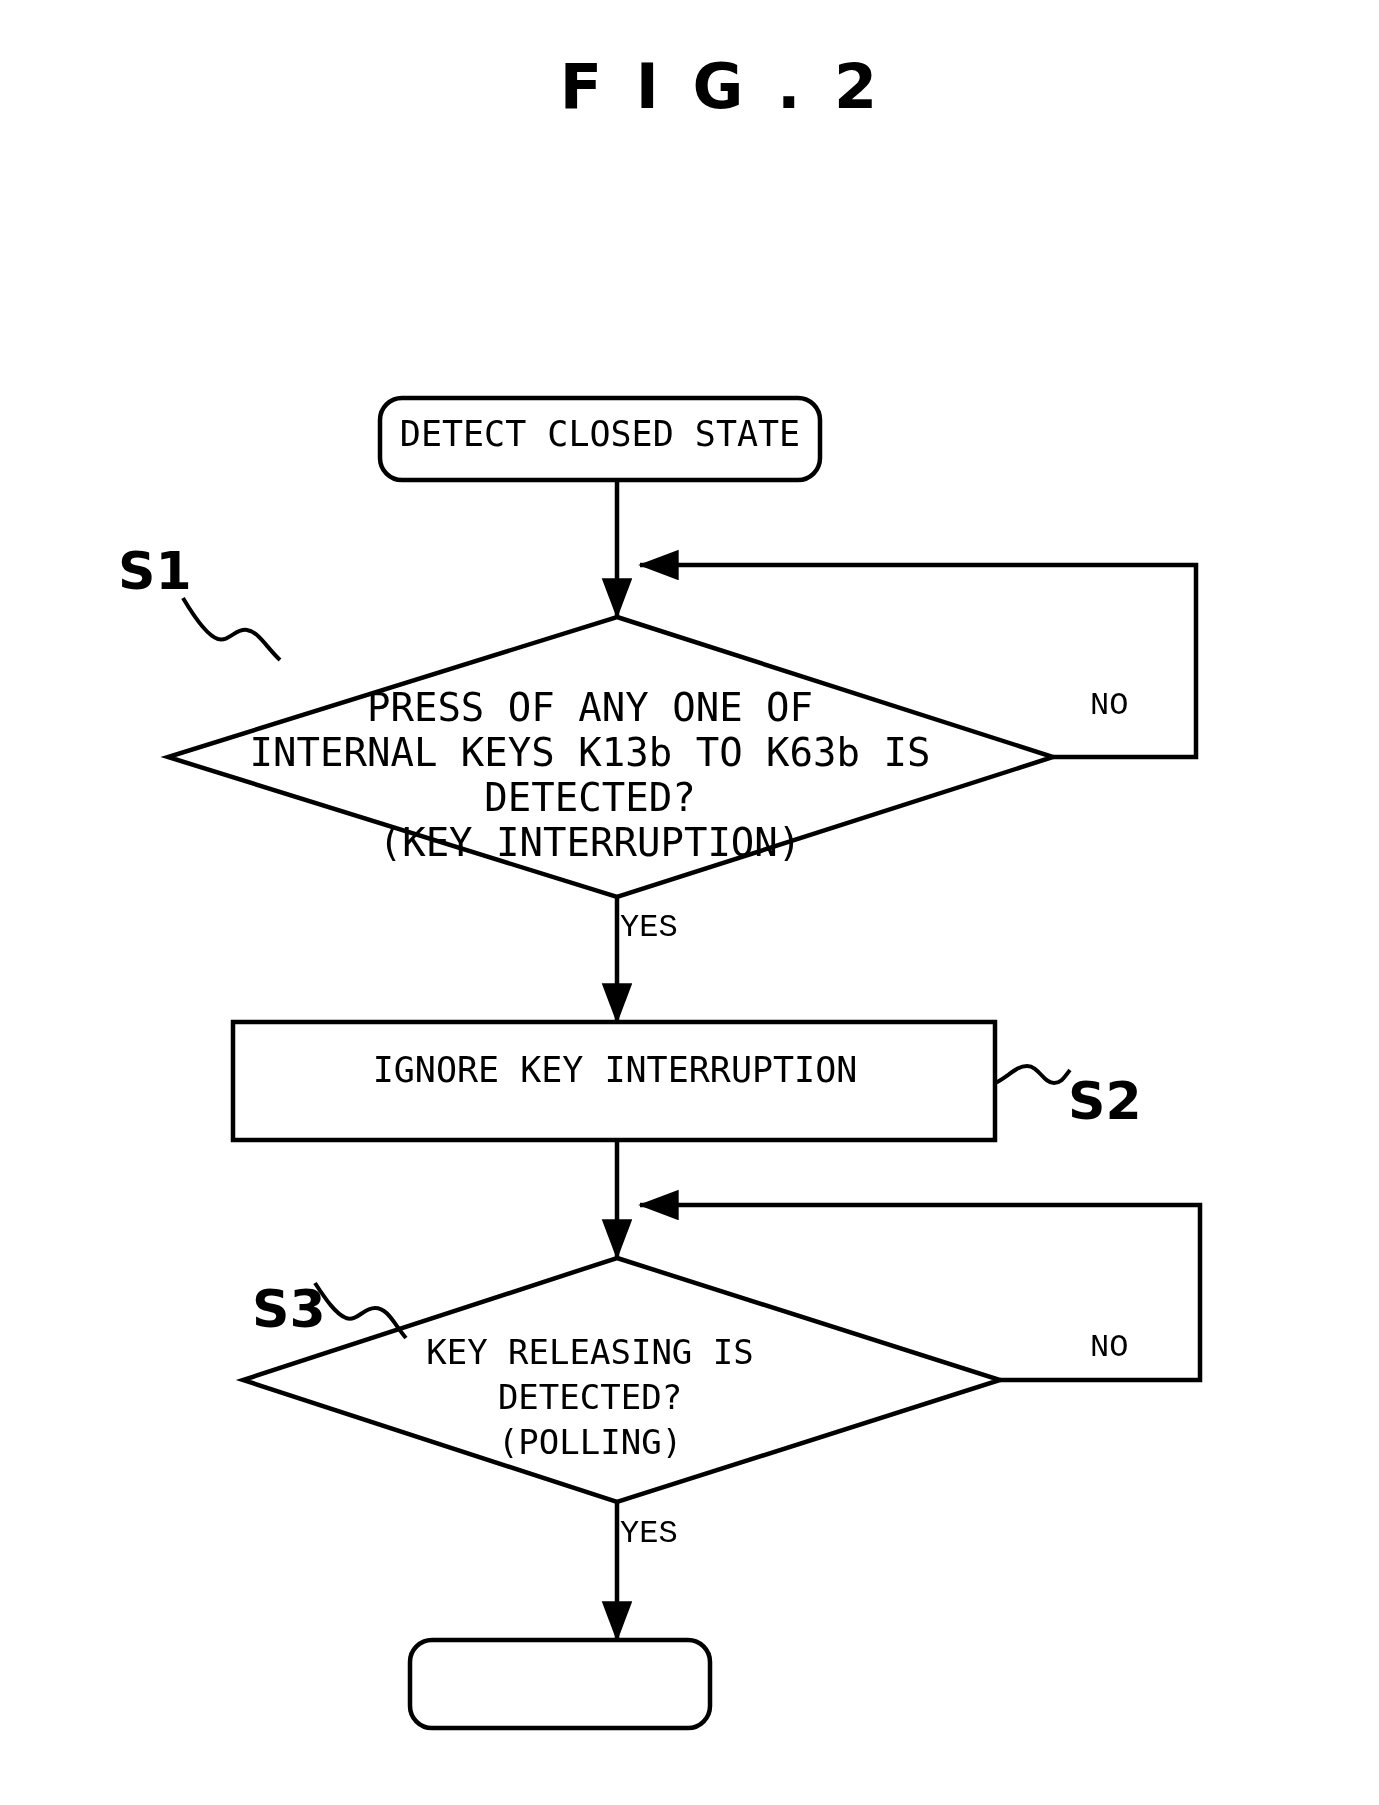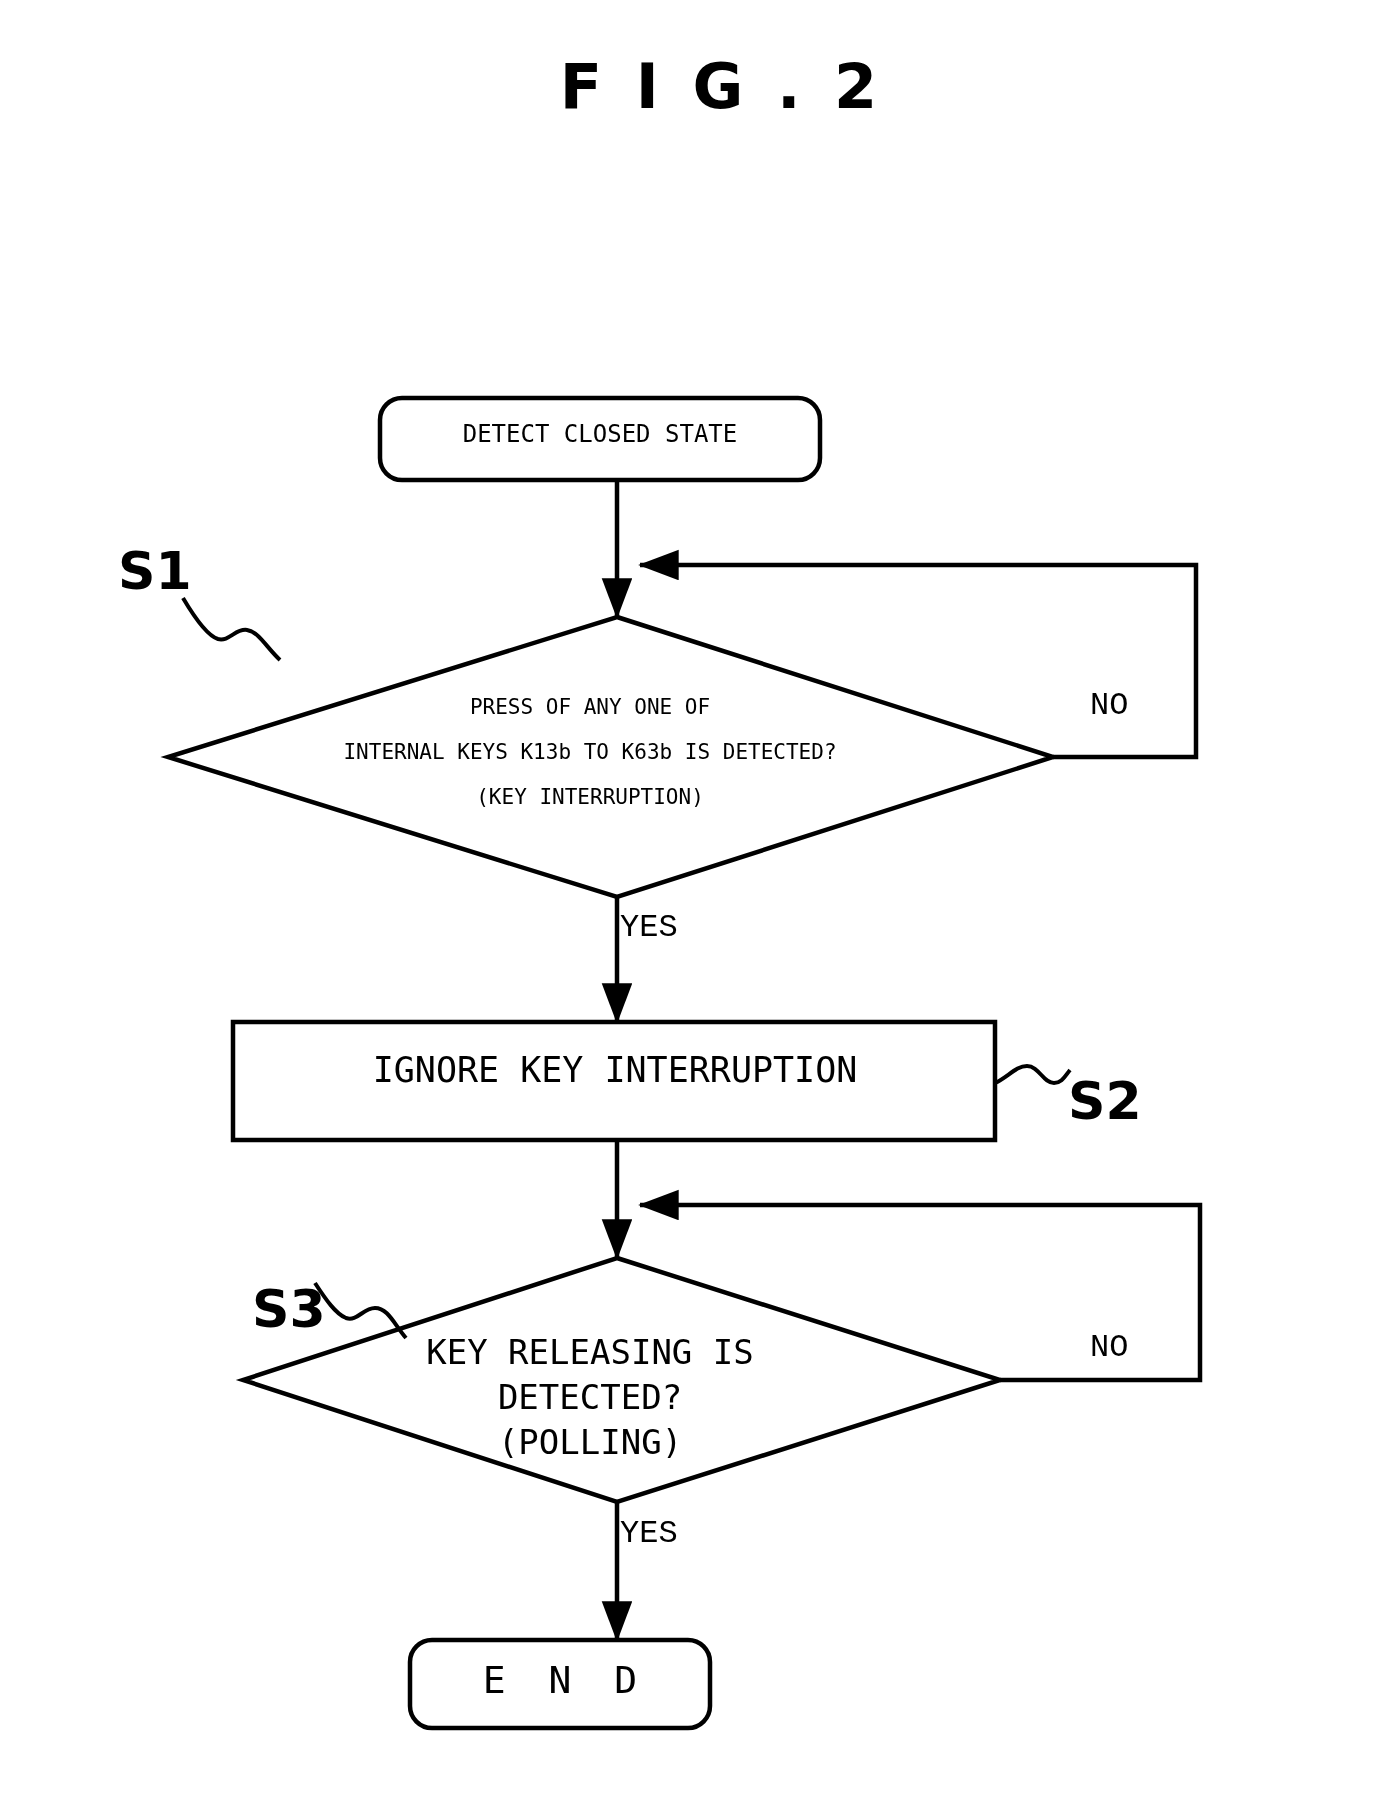--- a/index.html
+++ b/index.html
@@ -76,27 +76,27 @@
     font-family: "DejaVu Sans Mono", "Liberation Mono", monospace;
     font-size: 34px;
     line-height: 44px;
     letter-spacing: 0px;
   }
 
   #node-text-start {
     left: 380px;
     top: 412px;
     width: 440px;
-    font-size: 24px;
+    font-size: 35px;
   }
   #node-text-decision1 {
     left: 165px;
     top: 685px;
     width: 850px;
-    font-size: 21px;
+    font-size: 39px;
     line-height: 45px;
   }
   #node-text-process {
     left: 240px;
     top: 1048px;
     width: 750px;
     font-size: 35px;
   }
   #node-text-decision2 {
     left: 300px;
@@ -165,21 +165,20 @@
   <div class="node-text" id="node-text-decision1">PRESS OF ANY ONE OF
 INTERNAL KEYS K13b TO K63b IS DETECTED?
 (KEY INTERRUPTION)</div>
 
   <div class="node-text" id="node-text-process">IGNORE KEY INTERRUPTION</div>
 
   <div class="node-text" id="node-text-decision2">KEY RELEASING IS
 DETECTED?
 (POLLING)</div>
 
-  <div class="node-text" id="node-text-end">E N D</div>
 
   <div class="lbl step-ref" id="step-ref-s1">S1</div>
   <div class="lbl step-ref" id="step-ref-s2">S2</div>
   <div class="lbl step-ref" id="step-ref-s3">S3</div>
 
   <div class="lbl branch-label" id="branch-no-1">NO</div>
   <div class="lbl branch-label" id="branch-yes-1">YES</div>
   <div class="lbl branch-label" id="branch-no-2">NO</div>
   <div class="lbl branch-label" id="branch-yes-2">YES</div>
 

